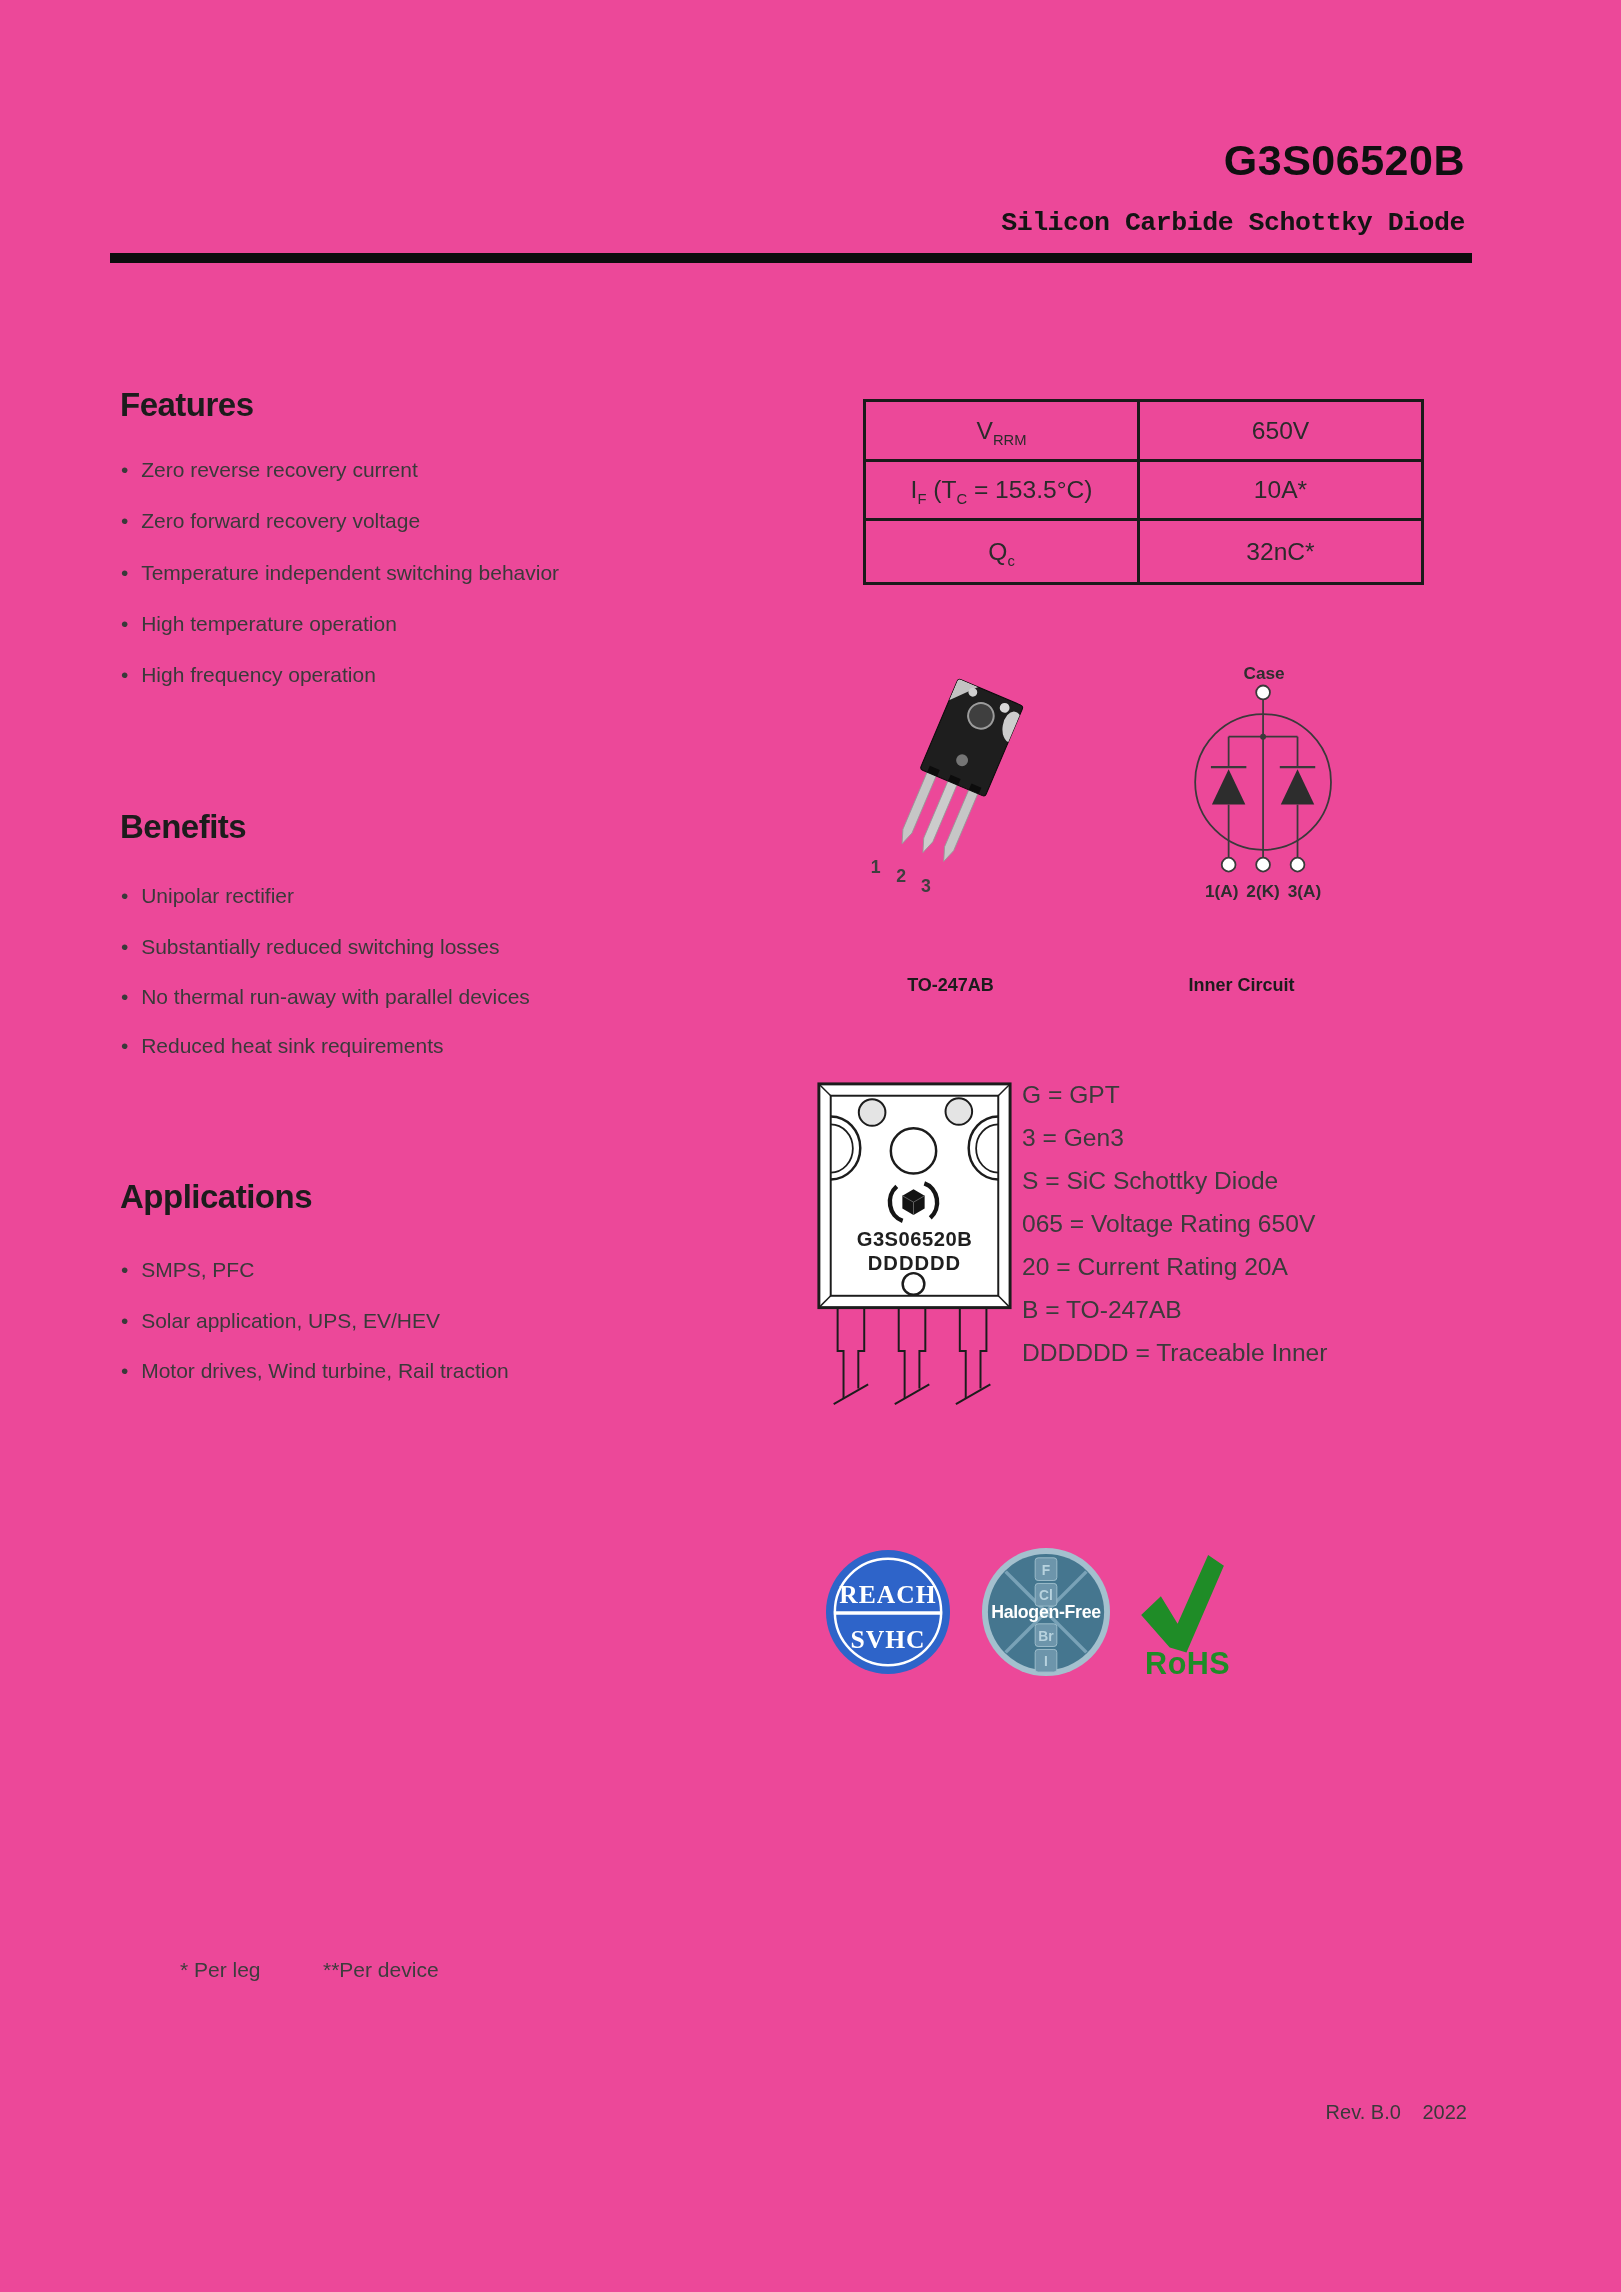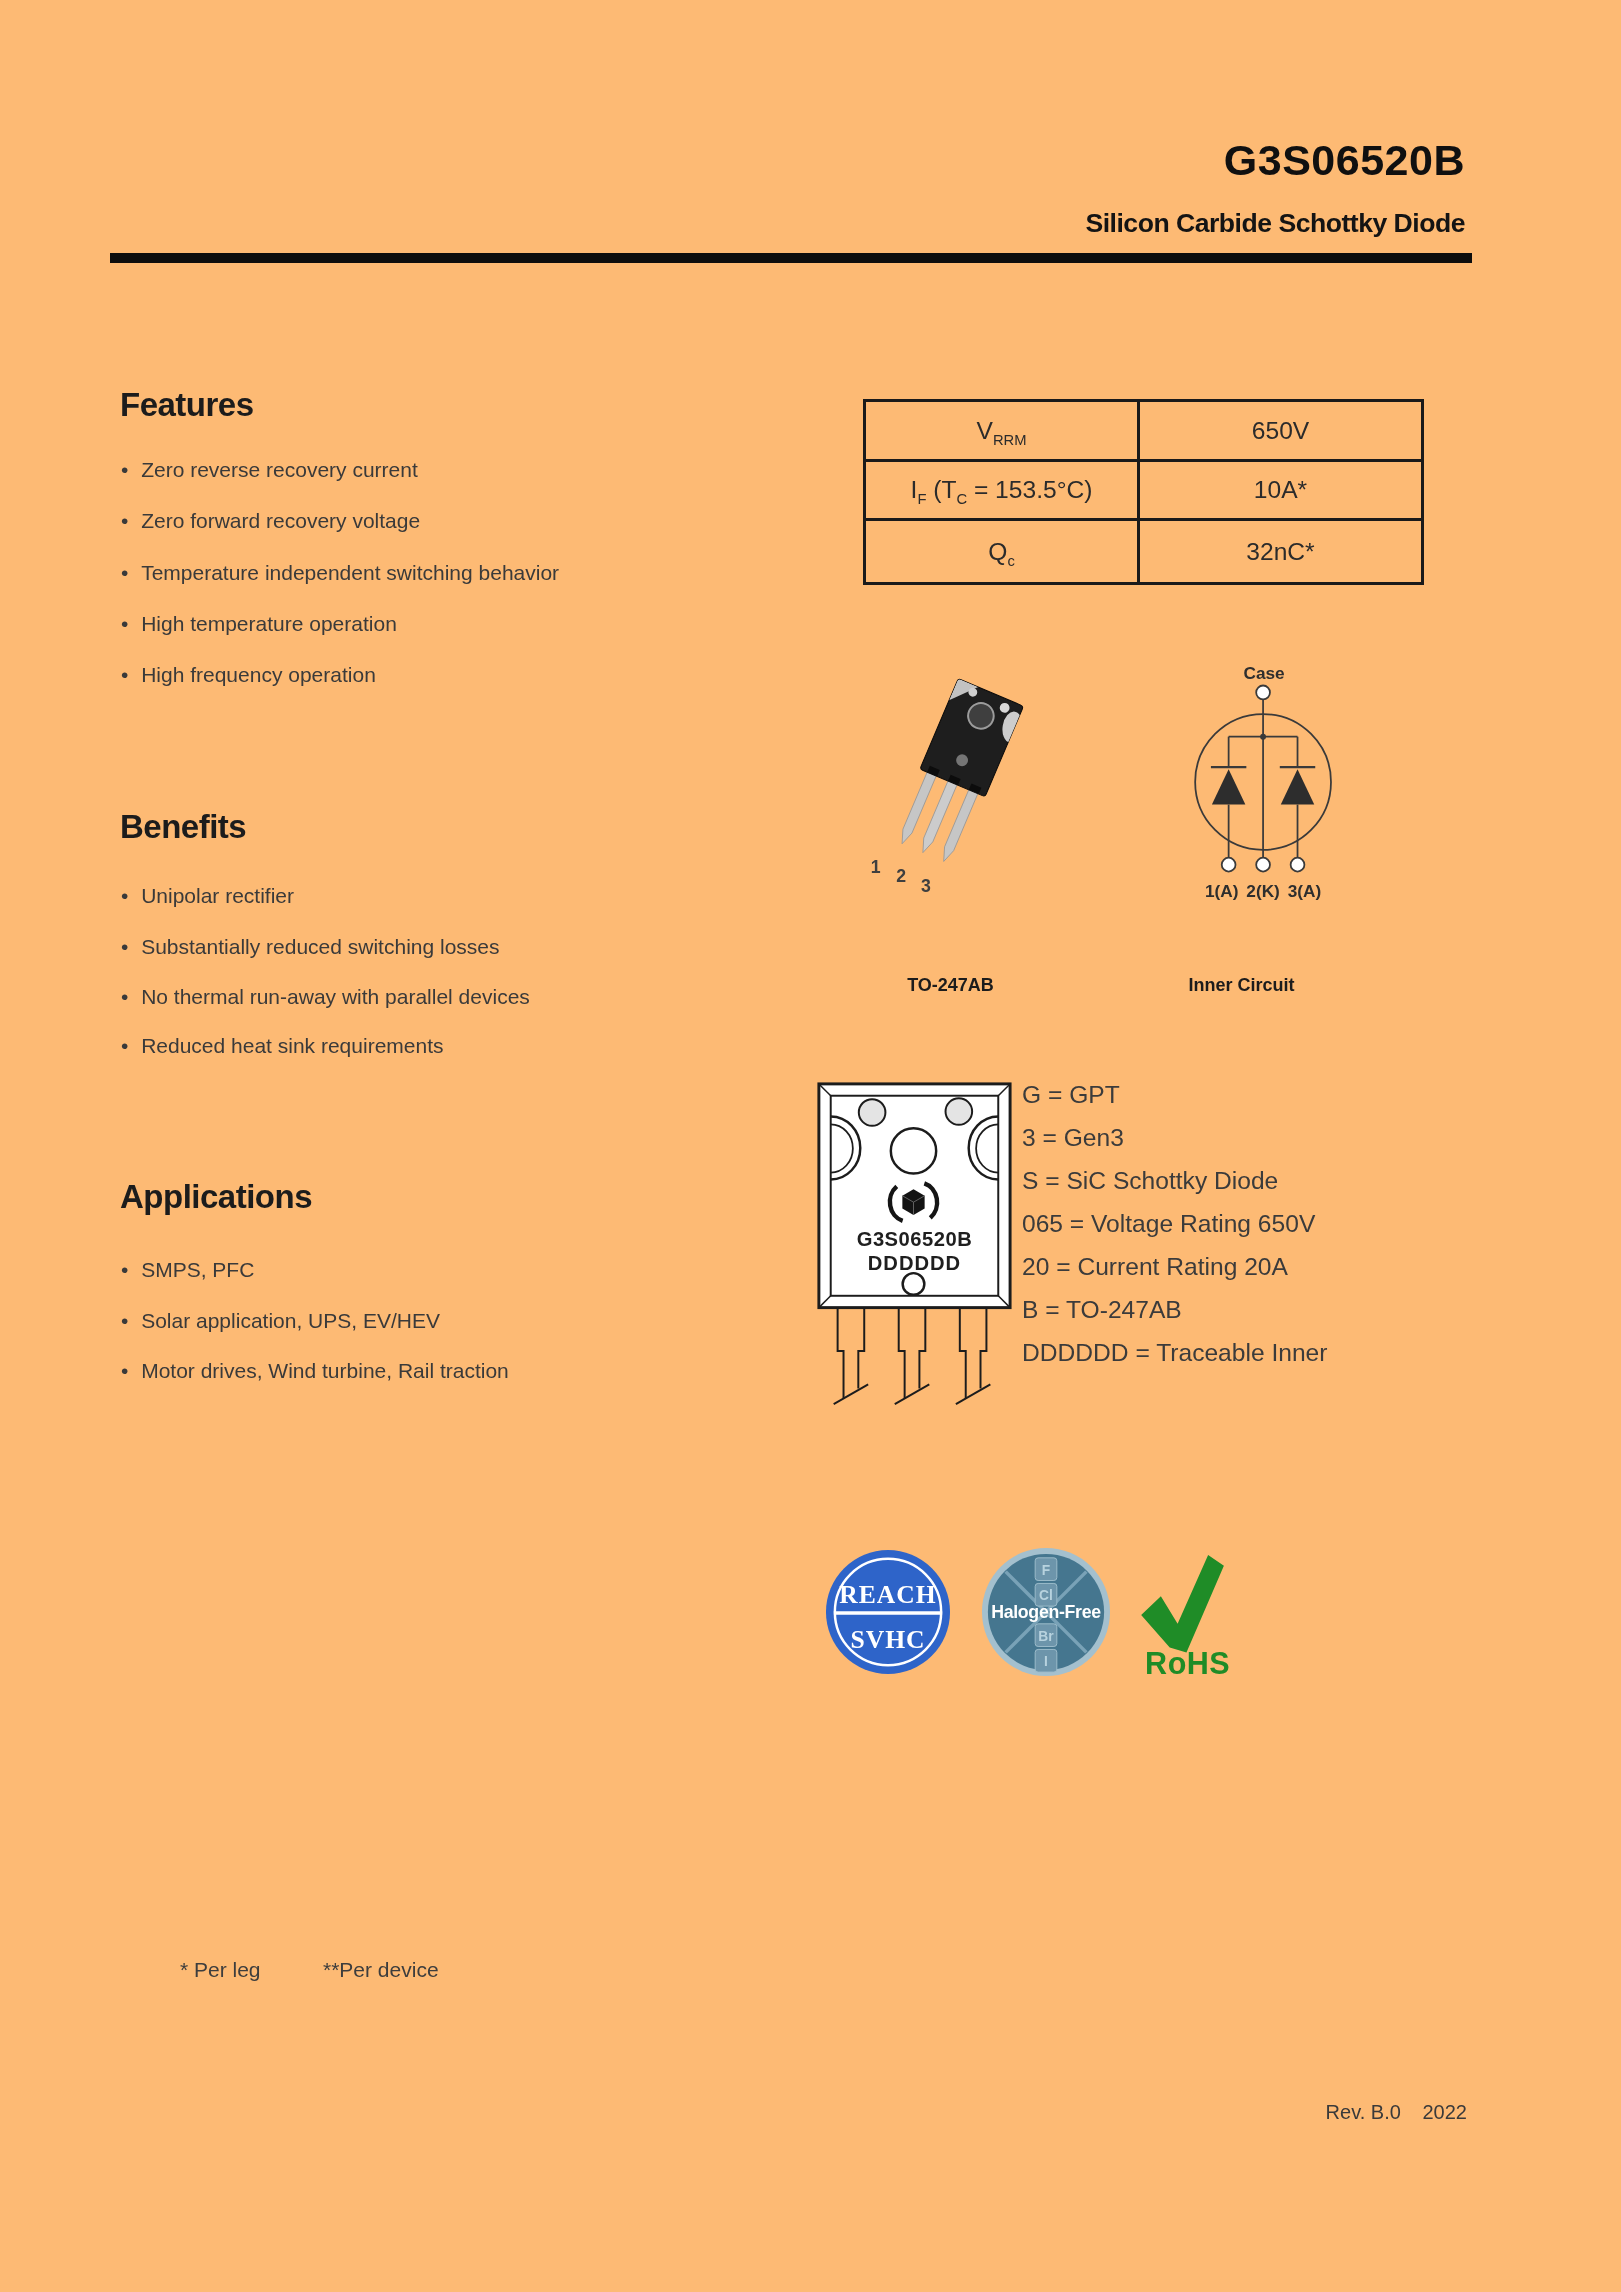--- a/index.html
+++ b/index.html
@@ -1,21 +1,21 @@
 <!DOCTYPE html>
 <html><head>
 <meta charset="utf-8">
 <style>
   html,body{margin:0;padding:0;background:#ffffff;}
-  .page{position:relative;width:1621px;height:2292px;background:#fdba74;overflow:hidden;
+  .page{position:relative;width:1621px;height:2292px;background:#ec4899;overflow:hidden;
         font-family:"Liberation Sans",sans-serif;color:#2e2e2e;}
 
   
   .title{position:absolute;top:136px;right:156px;font-size:43px;font-weight:700;color:#101010;letter-spacing:0.5px;}
-  .subtitle{position:absolute;top:208px;right:156px;font-size:26.6px;font-weight:600;color:#141414;letter-spacing:-0.5px;}
+  .subtitle{position:absolute;top:208px;right:156px;font-size:26.6px;font-weight:600;color:#141414;letter-spacing:-0.5px;font-family:Liberation Mono, monospace;}
   .rule{position:absolute;left:110px;top:253px;width:1362px;height:9.9px;background:#0d0d0d;}
 
   
   .sec{position:absolute;left:120px;margin:0;font-size:33px;font-weight:700;color:#1c1c1c;letter-spacing:-0.5px;}
   .bullet{position:absolute;left:121px;font-size:21px;color:#3a3a3a;white-space:nowrap;}
   .bullet::before{content:"•";margin-right:12.8px;font-size:21px;color:#3a3a3a;}
 
   
   .specs{position:absolute;left:863px;top:399px;border-collapse:collapse;table-layout:fixed;}
   .specs td{border:3px solid #1a1a1a;text-align:center;vertical-align:middle;

